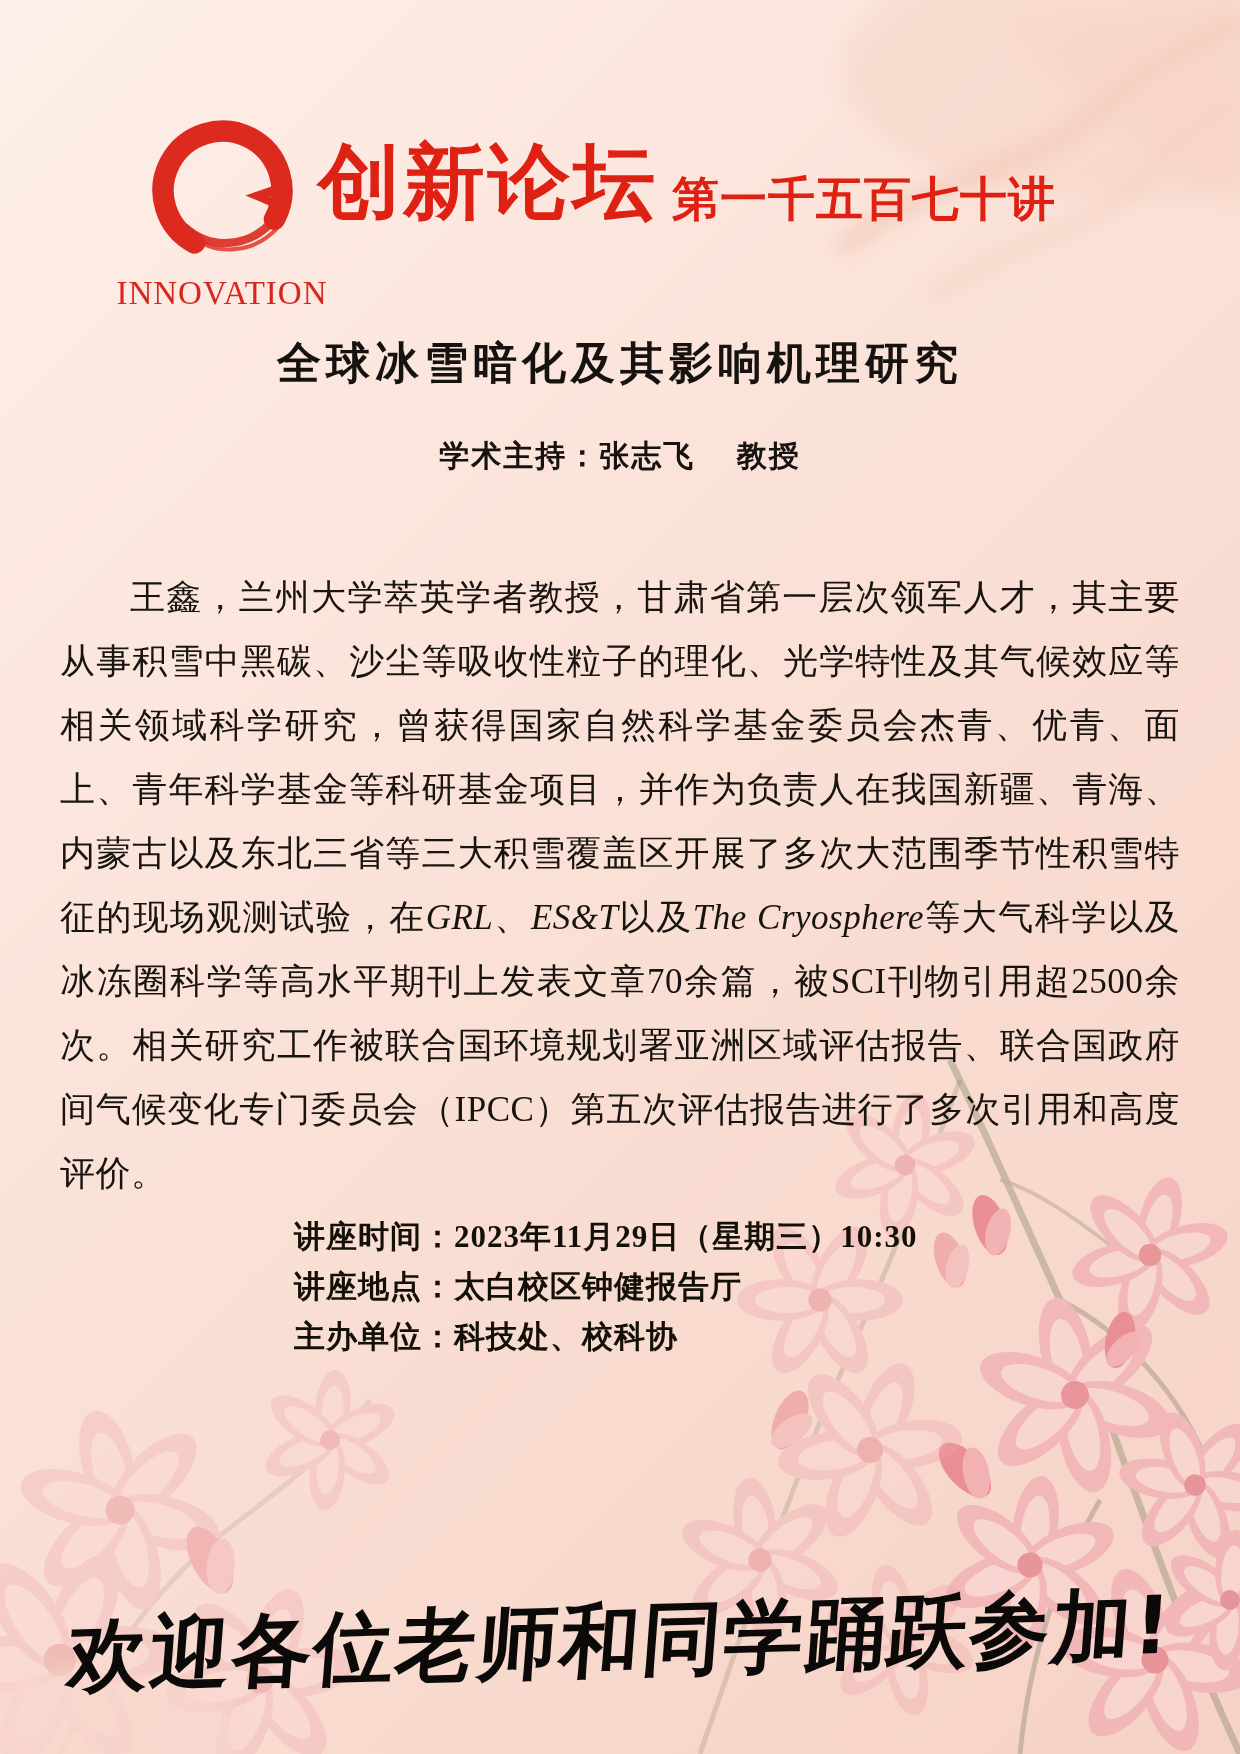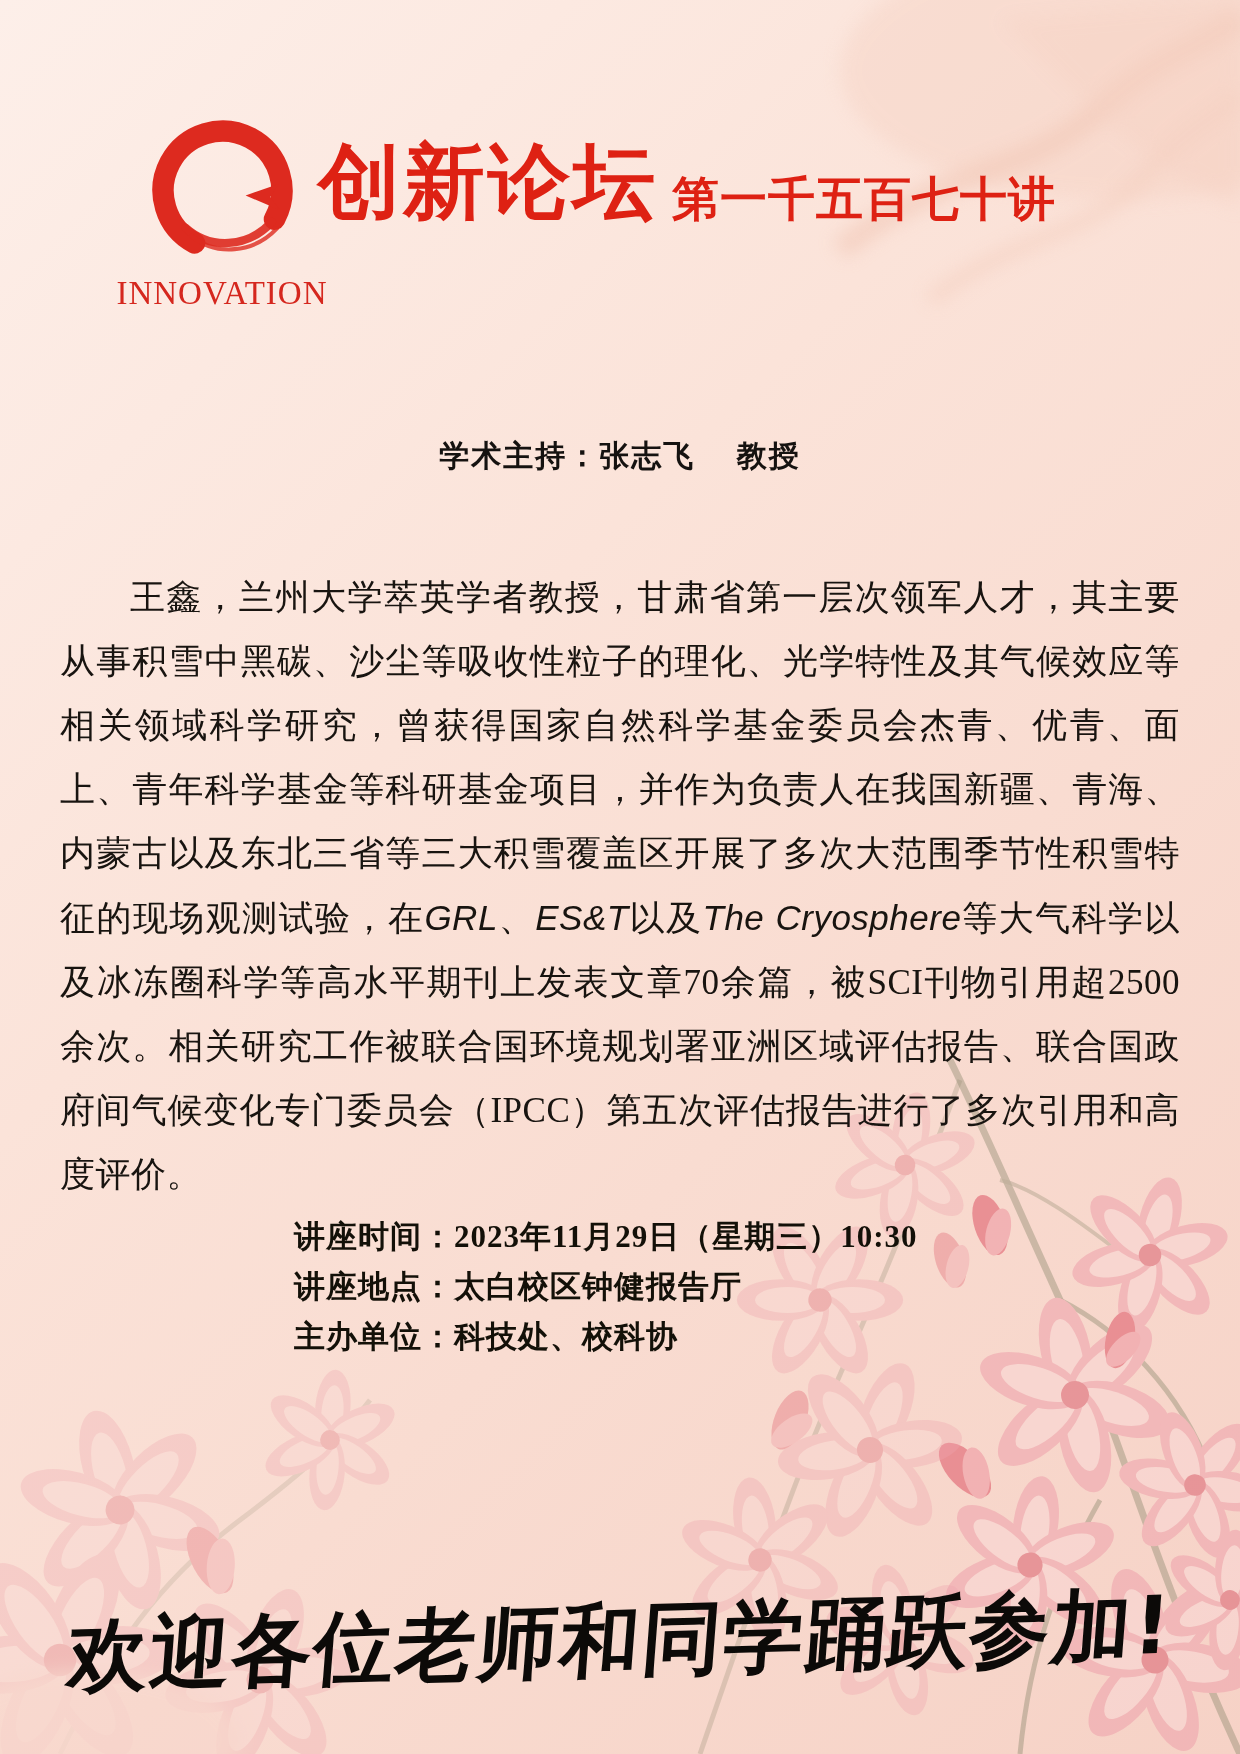--- a/index.html
+++ b/index.html
@@ -37,21 +37,21 @@
   .people-line{
     color:#151210;font-size:30px;font-weight:bold;line-height:48px;letter-spacing:2px;
   }
 
   
   .bio{
     left:60px;top:566px;width:1120px;color:#181410;
     font-size:35px;line-height:64px;text-align:justify;text-justify:inter-ideograph;
     text-indent:2em;letter-spacing:0.5px;
   }
-  .bio i{font-family:Liberation Sans, sans-serif;font-style:italic;}
+  .bio i{font-family:Liberation Serif, serif;font-style:italic;}
 
   
   .details{left:294px;top:1212px;}
   .detail-line{
     color:#131008;font-size:31px;font-weight:bold;line-height:50px;letter-spacing:1px;
   }
 
   
   .welcome{
     left:0;top:1588px;width:1240px;text-align:center;color:#0c0a08;
@@ -143,20 +143,21 @@
       </g>
       <path d="M168,92 L128,106 L170,124 L158,108 Z" fill="#dd2a1f"></path>
     </svg>
     <span class="logo-word">INNOVATION</span>
   </div>
 
   <div class="layer forum-title">创新论坛</div>
 
   <div class="layer lecture-no">第一千五百七十讲</div>
 
+  <div class="layer main-title">全球冰雪暗化及其影响机理研究</div>
 
   <div class="layer people">
     <div class="people-inner">
       <div class="people-line">学术主持：张志飞　 教授</div>
     </div>
   </div>
 
   <div class="layer bio"><span>王鑫，兰州大学萃英学者教授，甘肃省第一层次领军人才，其主要从事积雪中黑碳、沙尘等吸收性粒子的理化、光学特性及其气候效应等相关领域科学研究，曾获得国家自然科学基金委员会杰青、优青、面上、青年科学基金等科研基金项目，并作为负责人在我国新疆、青海、内蒙古以及东北三省等三大积雪覆盖区开展了多次大范围季节性积雪特征的现场观测试验，在</span><i>GRL</i><span>、</span><i>ES&amp;T</i><span>以及</span><i>The Cryosphere</i><span>等大气科学以及冰冻圈科学等高水平期刊上发表文章70余篇，被SCI刊物引用超2500余次。相关研究工作被联合国环境规划署亚洲区域评估报告、联合国政府间气候变化专门委员会（IPCC）第五次评估报告进行了多次引用和高度评价。</span></div>
 
   <div class="layer details">

